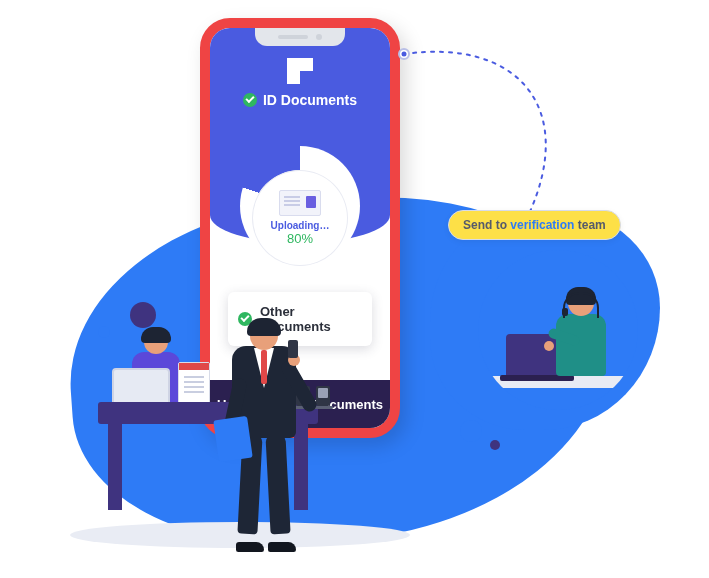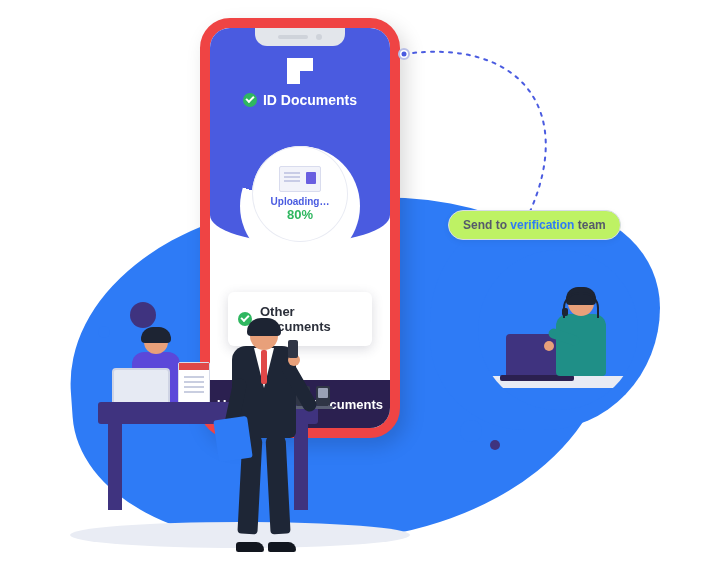--- a/index.html
+++ b/index.html
@@ -80,35 +80,35 @@
     transform:rotate(-45deg);
   }
 
   .progress-wrap {
     position:absolute; left:50%; top:118px; transform:translateX(-50%);
     width:120px; height:120px;
   }
   .ring {
     width:120px; height:120px; border-radius:50%;
     background: conic-gradient(#fff 0 288deg, #4A5BE0 288deg 360deg);
-    display:flex; align-items:flex-start; justify-content:center;
+    display:flex; align-items:flex-end; justify-content:center;
   }
   .ring-inner {
     width:96px; height:96px; border-radius:50%; background:#fff;
     display:flex; flex-direction:column; align-items:center; justify-content:center;
     box-shadow: 0 0 0 1px #e9ebf3 inset;
   }
   .doc-preview {
     width:42px; height:26px; background:#f2f3fa; border:1px solid #d9dcee; border-radius:2px;
     margin-bottom:4px; position:relative;
   }
   .doc-preview::before{content:"";position:absolute;left:4px;top:5px;width:16px;height:2px;background:#c8cce6;box-shadow:0 4px 0 #c8cce6,0 8px 0 #c8cce6;}
   .doc-preview::after{content:"";position:absolute;right:4px;top:5px;width:10px;height:12px;background:#6A5FE0;border-radius:1px;}
   .uploading { font-size:10px; font-weight:700; color:#4A5BE0; }
-  .pct       { font-size:13px; font-weight:700; color:#2FB760; }
+  .pct       { font-size:13px; font-weight:400; color:#2FB760; }
 
   .card-other {
     position:absolute; left:18px; right:18px; top:264px;
     background:#fff; border-radius:6px; padding:12px 10px;
     box-shadow:0 3px 12px rgba(50,50,80,0.18);
     display:flex; align-items:center; gap:8px; justify-content:center;
     font-weight:700; font-size:13px; color:#2b2f3a;
   }
 
   .upload-btn {
@@ -122,21 +122,21 @@
   .connector {
     position:absolute; left:398px; top:48px; width:200px; height:180px;
     pointer-events:none;
   }
   .conn-dot{ fill:#4A5BE0; }
   .conn-dot-ring{ fill:#fff; stroke:#b9bfe6; stroke-width:2; }
 
   
   .pill {
     position:absolute; left:448px; top:210px;
-    background:#bef264; border:1px solid #d7dbe8; border-radius:18px;
+    background:#fde047; border:1px solid #d7dbe8; border-radius:18px;
     padding:7px 14px; font-size:12px; color:#555a6b; font-weight:600;
     box-shadow:0 2px 6px rgba(0,0,0,0.06);
     white-space:nowrap;
   }
   .pill .hl { color:#2E7BF6; }
 
   
   .agent-circle {
     position:absolute; left:478px; top:250px; width:160px; height:160px;
     border-radius:50%; background:#2E7BF6; overflow:hidden;

